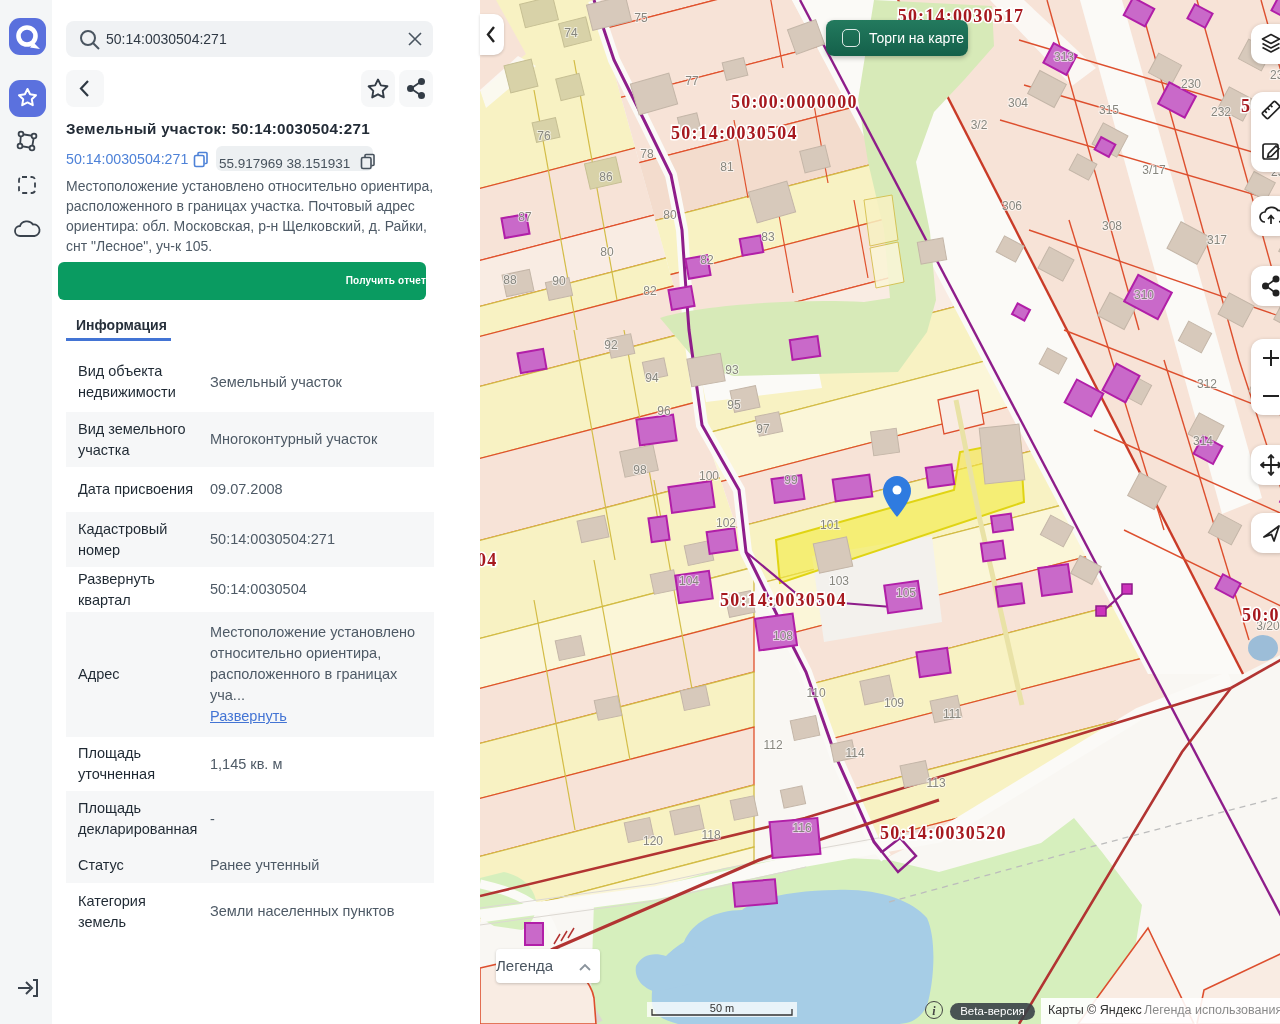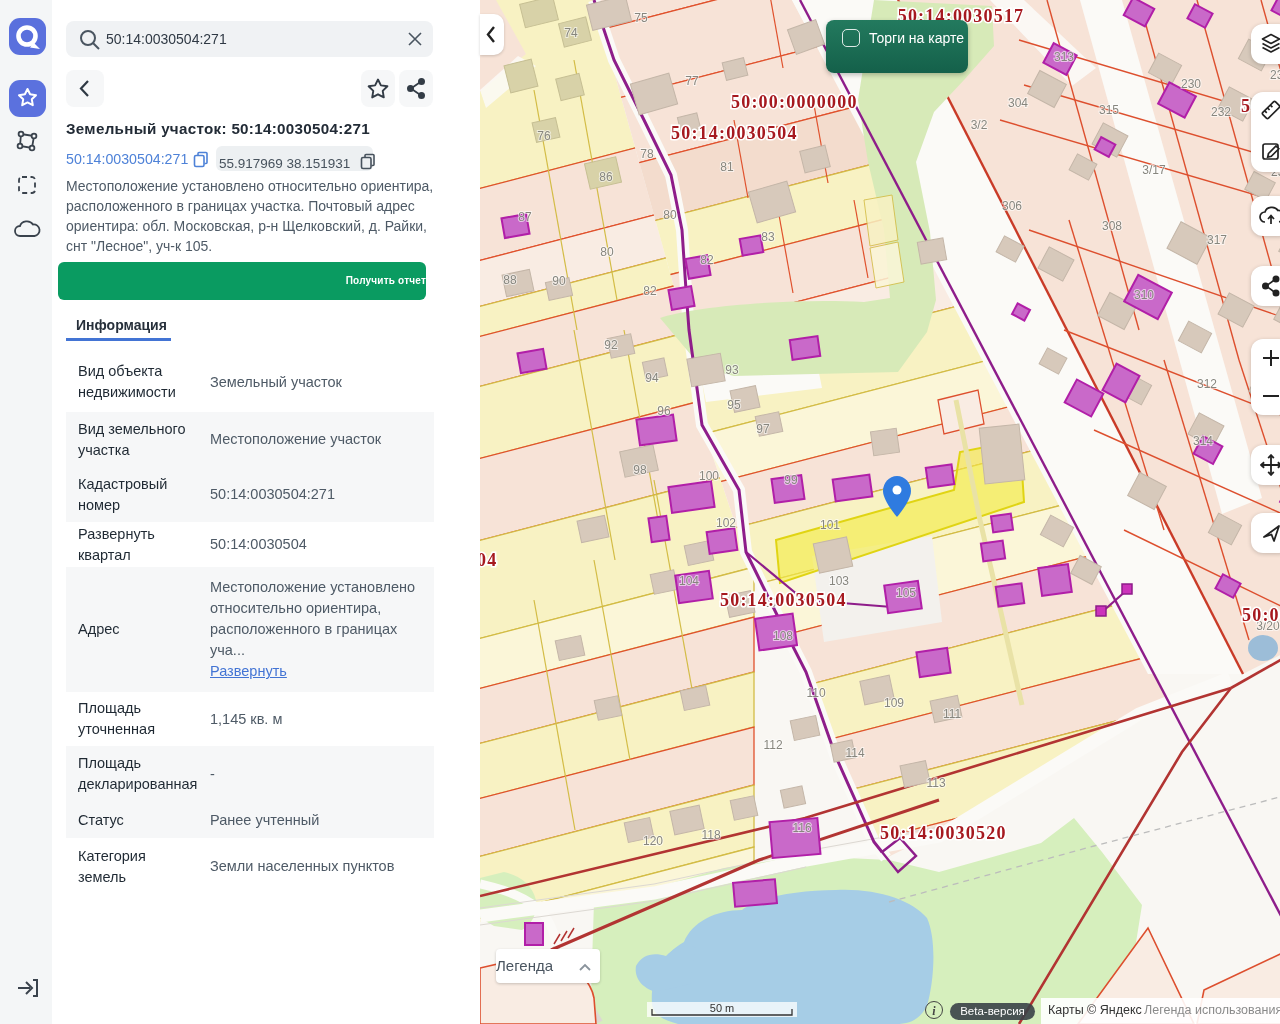--- a/index.html
+++ b/index.html
@@ -28,21 +28,21 @@
 table.info { position:absolute; left:14px; top:352px; width:368px; border-collapse:collapse;
   font-size:14.5px; table-layout:fixed; }
 table.info td { vertical-align:middle; padding:0; line-height:21px; }
 table.info td.k { width:130px; color:#1f2933; padding-left:12px; }
 table.info td.v { color:#4e5a66; padding-left:14px; }
 table.info tr.g { background:#f6f7f8; }
 a.exp { color:#4374d4; text-decoration:underline; }
 
 .backbtn { position:absolute; left:0px; top:14px; width:24px; height:41px; background:#fff;
   border-radius:0 10px 10px 0; box-shadow:0 1px 3px rgba(0,0,0,0.18); z-index:10; }
-.torgi { position:absolute; left:346px; top:20px; width:142px; height:53px;
+.torgi { position:absolute; left:346px; top:20px; width:142px; height:36px;
   background:linear-gradient(180deg,#237a5e,#14604a); border-radius:8px;
   box-shadow:0 2px 5px rgba(0,0,0,0.25); color:#fff; font-size:14px; z-index:10;
   white-space:nowrap; }
 .torgi .cb { position:absolute; left:16px; top:9px; width:18px; height:18px;
   border:1.6px solid rgba(255,255,255,0.85); border-radius:5px; }
 .torgi .tx { position:absolute; left:43px; top:10px; }
 .mapbtn { position:absolute; left:771px; width:40px; background:#fff; border-radius:12px;
   box-shadow:0 1px 4px rgba(0,0,0,0.2); z-index:10; }
 .legend { position:absolute; left:16px; top:949px; width:104px; height:34px; background:#fff;
   border-radius:4px; box-shadow:0 1px 3px rgba(0,0,0,0.2); font-size:15px; color:#4a5560;
@@ -130,21 +130,25 @@
   <div class="tab">Информация</div>
   <div class="tabline"></div>
   <table class="info">
     <tbody>
         <tr style="height:60px">
           <td class="k">Вид объекта недвижимости</td>
           <td class="v">Земельный участок</td>
         </tr>
     <tr class="g" style="height:55px">
           <td class="k">Вид земельного участка</td>
-          <td class="v">Местоположение участок</td>
+          <td class="v">Многоконтурный участок</td>
+        </tr>
+    <tr style="height:45px">
+          <td class="k">Дата присвоения</td>
+          <td class="v">09.07.2008</td>
         </tr>
     <tr class="g" style="height:55px">
           <td class="k">Кадастровый номер</td>
           <td class="v">50:14:0030504:271</td>
         </tr>
     <tr style="height:45px">
           <td class="k">Развернуть квартал</td>
           <td class="v">50:14:0030504</td>
         </tr>
     <tr class="g" style="height:125px">

